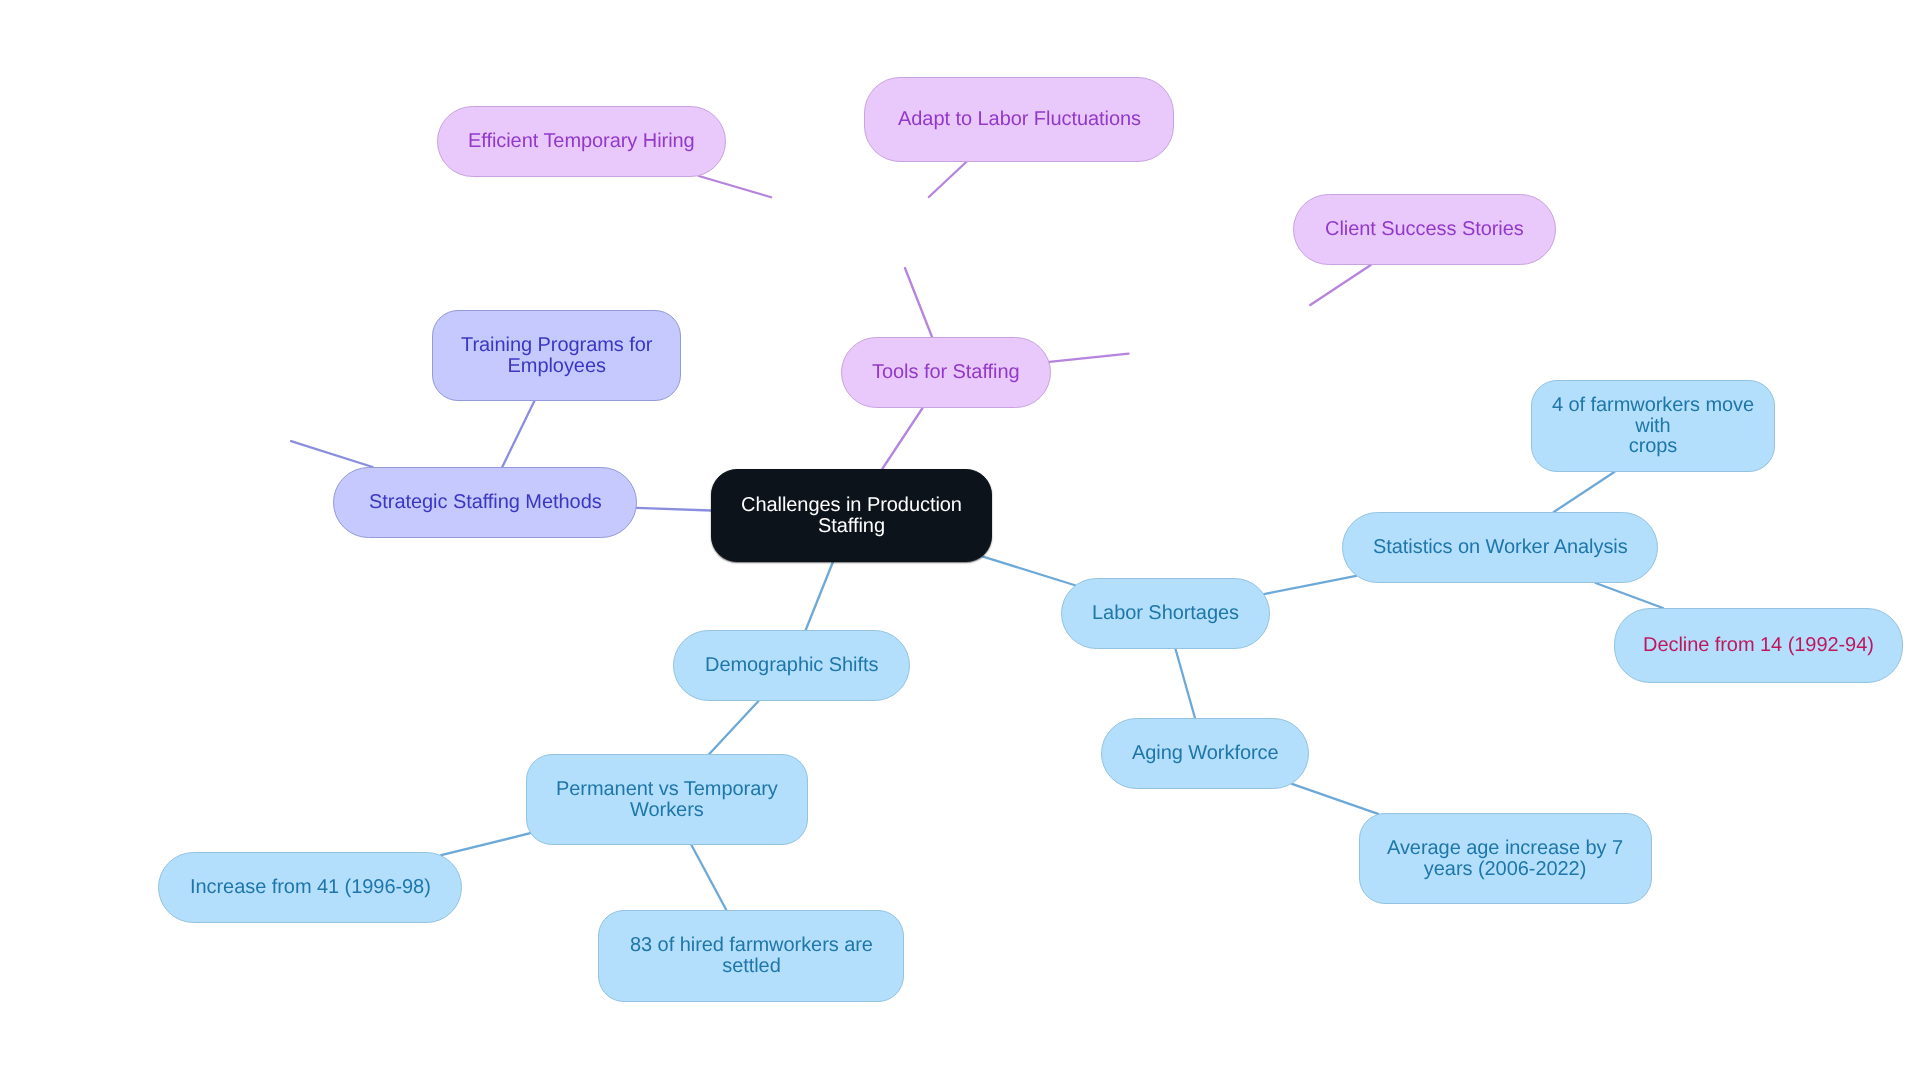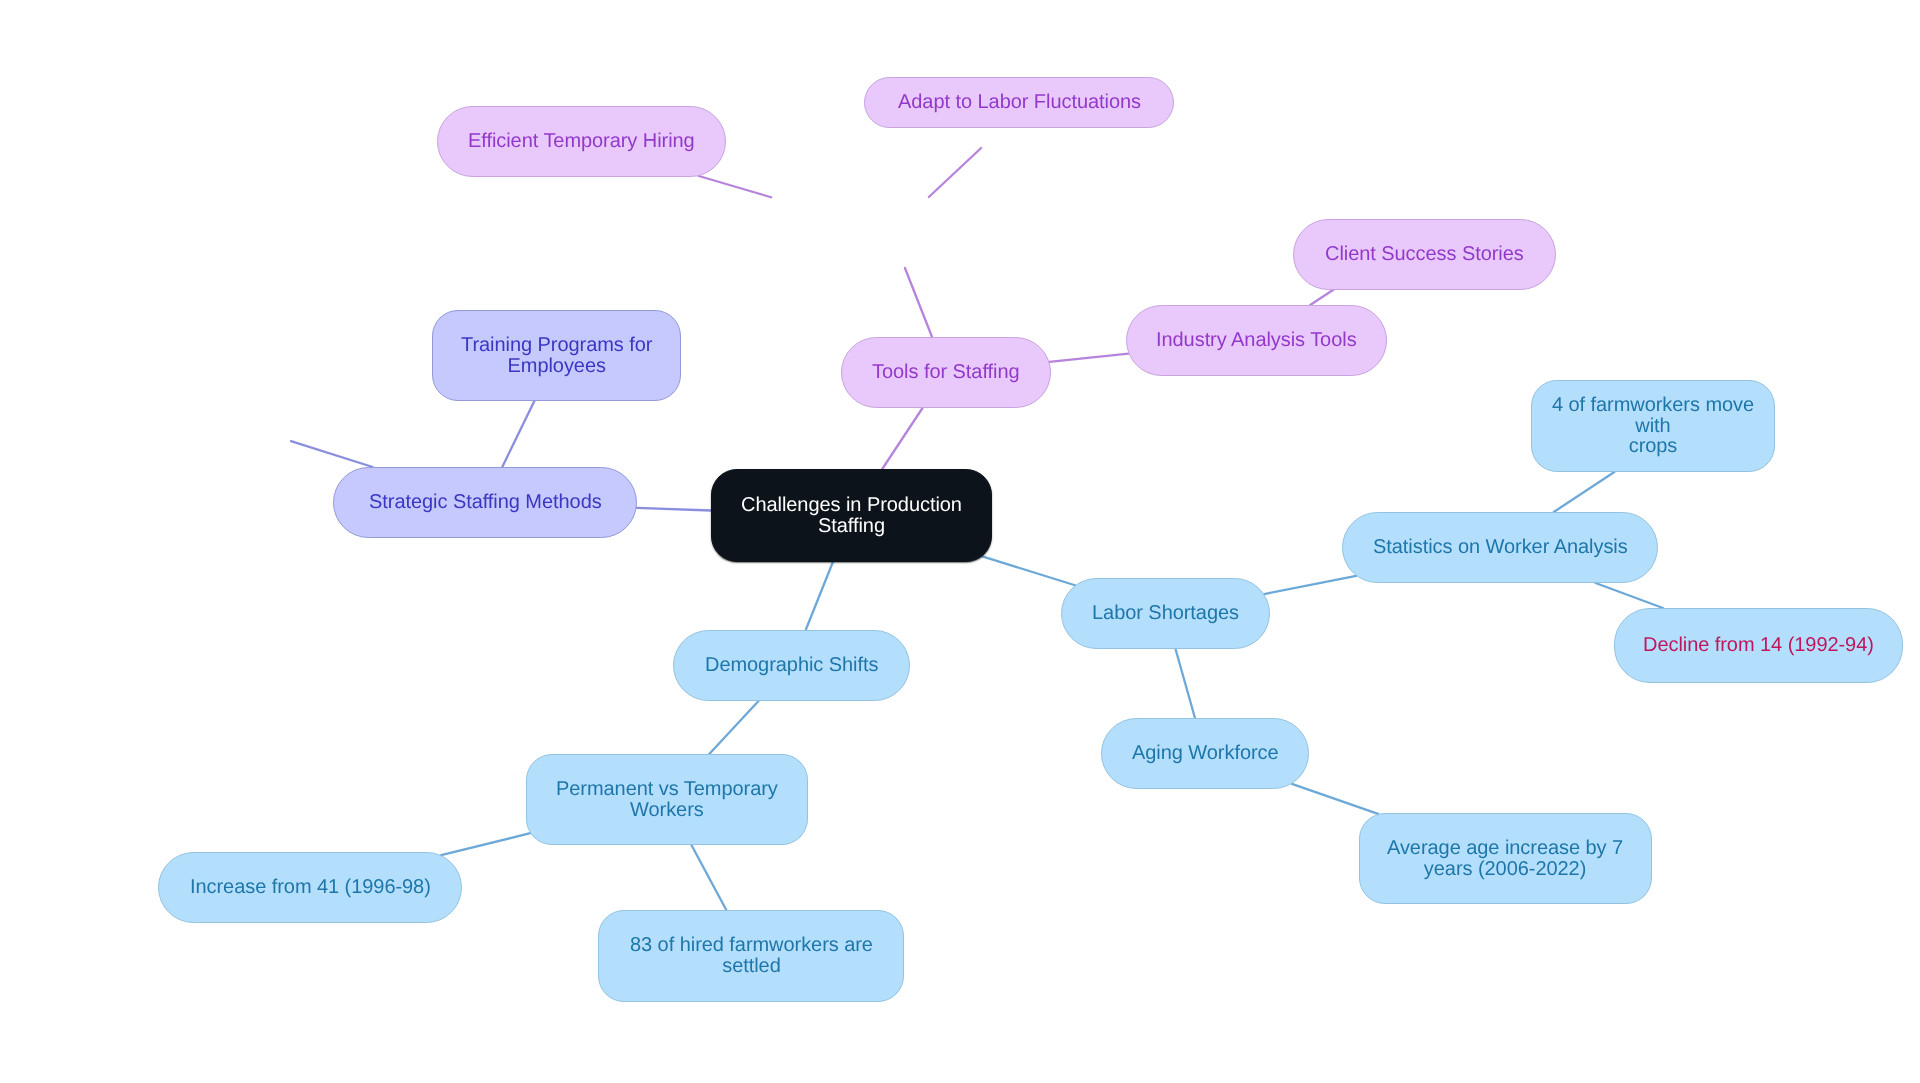--- a/index.html
+++ b/index.html
@@ -79,27 +79,24 @@
     <div class="node" style="left: 598px; top: 910px; width: 306px; height: 92px; border-radius: 26px; background: rgb(179, 223, 253); border-color: rgb(147, 195, 224); color: rgb(30, 118, 169);">
         <span class="label">83 of hired farmworkers are
 settled</span>
       </div>
     <div class="node" style="left: 841px; top: 337px; width: 210px; height: 71px; border-radius: 36px; background: rgb(233, 201, 251); border-color: rgb(200, 163, 224); color: rgb(146, 57, 203);">
         <span class="label">Tools for Staffing</span>
       </div>
     <div class="node" style="left: 437px; top: 106px; width: 289px; height: 71px; border-radius: 36px; background: rgb(233, 201, 251); border-color: rgb(200, 163, 224); color: rgb(146, 57, 203);">
         <span class="label">Efficient Temporary Hiring</span>
       </div>
-    <div class="node" style="left: 864px; top: 77px; width: 310px; height: 51px; border-radius: 36px; background: rgb(233, 201, 251); border-color: rgb(200, 163, 224); color: rgb(146, 57, 203);">
+    <div class="node" style="left: 864px; top: 77px; width: 310px; height: 85px; border-radius: 36px; background: rgb(233, 201, 251); border-color: rgb(200, 163, 224); color: rgb(146, 57, 203);">
         <span class="label">Adapt to Labor Fluctuations</span>
       </div>
-    <div class="node" style="left: 1126px; top: 305px; width: 261px; height: 71px; border-radius: 36px; background: rgb(233, 201, 251); border-color: rgb(200, 163, 224); color: rgb(146, 57, 203);">
-        <span class="label">Industry Analysis Tools</span>
-      </div>
-    <div class="node" style="left: 1293px; top: 194px; width: 263px; height: 71px; border-radius: 36px; background: rgb(233, 201, 251); border-color: rgb(200, 163, 224); color: rgb(146, 57, 203); margin-top: 25px;">
+    <div class="node" style="left: 1293px; top: 194px; width: 263px; height: 71px; border-radius: 36px; background: rgb(233, 201, 251); border-color: rgb(200, 163, 224); color: rgb(146, 57, 203);">
         <span class="label">Client Success Stories</span>
       </div>
     <div class="node" style="left: 333px; top: 467px; width: 304px; height: 71px; border-radius: 36px; background: rgb(197, 201, 254); border-color: rgb(148, 154, 216); color: rgb(60, 54, 194);">
         <span class="label">Strategic Staffing Methods</span>
       </div>
     <div class="node" style="left: 432px; top: 310px; width: 249px; height: 91px; border-radius: 26px; background: rgb(197, 201, 254); border-color: rgb(148, 154, 216); color: rgb(60, 54, 194); justify-content: center;">
         <span class="label">Training Programs for
 Employees</span>
       </div>
   </div>

